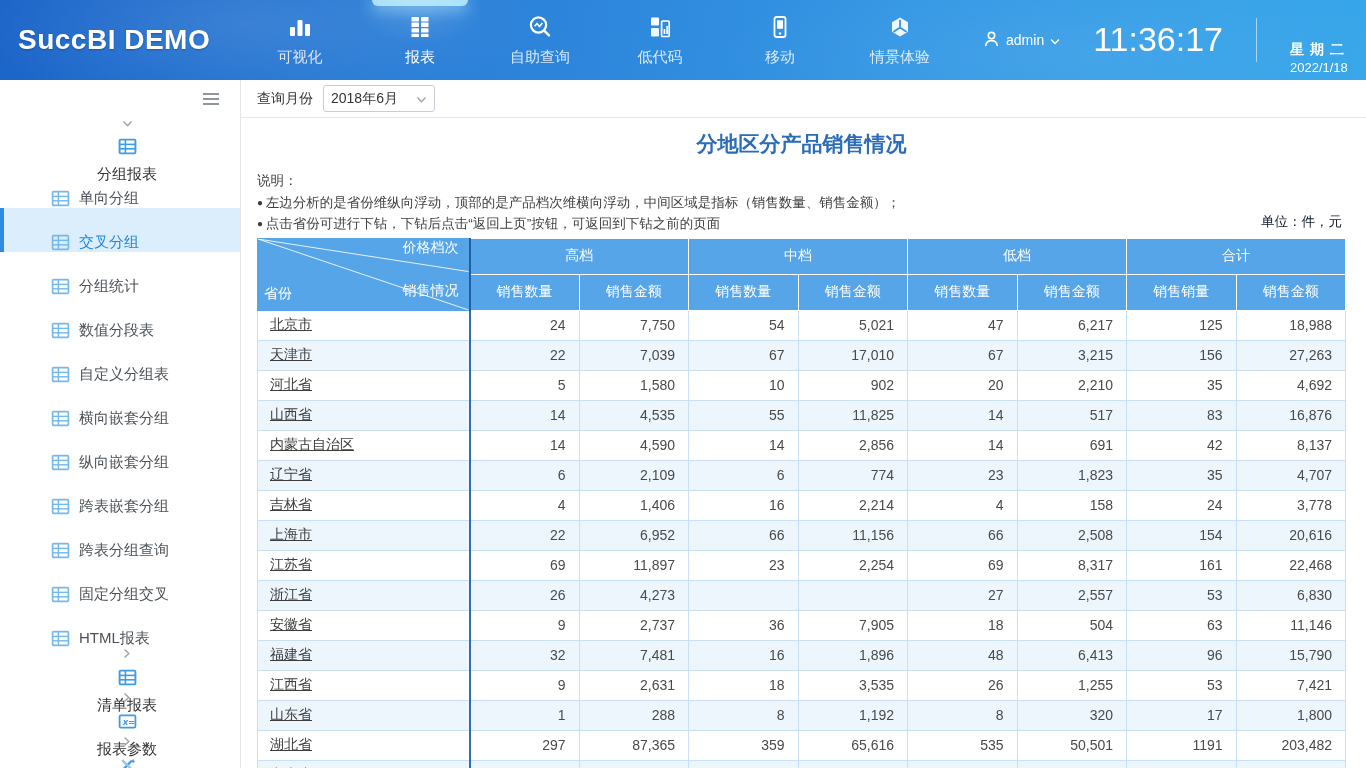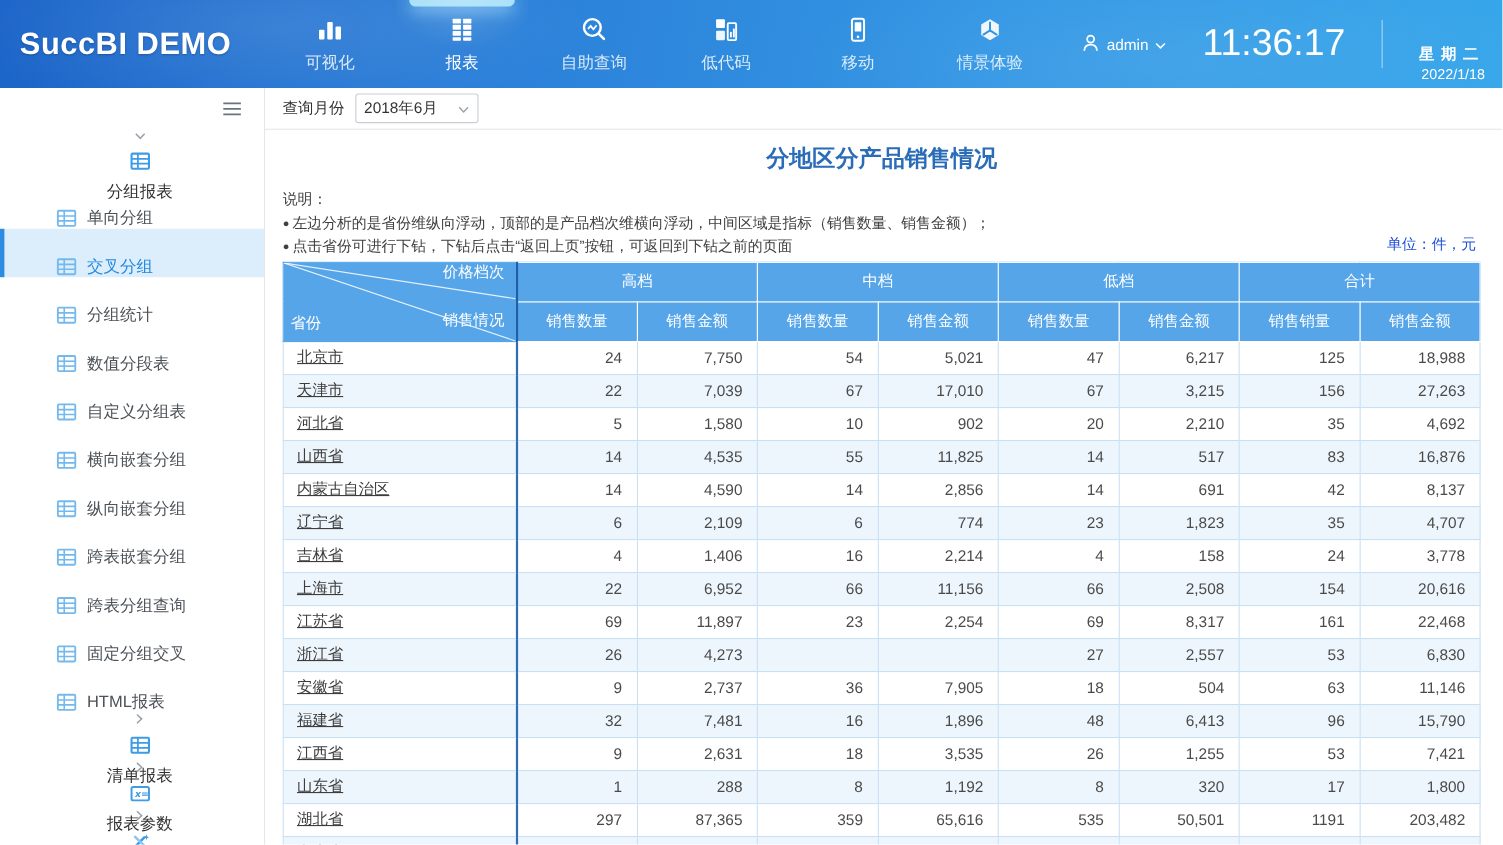--- a/index.html
+++ b/index.html
@@ -22,21 +22,21 @@
   .nav { display:flex; height:100%; z-index:1; }
   .nav-item { width:120px; display:flex; flex-direction:column; align-items:center; justify-content:center;
               gap:8px; position:relative; cursor:pointer; color:rgba(255,255,255,.82); }
   .nav-item .nicon { height:27px; display:flex; align-items:center; justify-content:center; }
   .nav-item .nlabel { font-size:15px; }
   .nav-item.active { color:#fff; }
   .nav-item.active::before { content:""; position:absolute; top:0; left:12px; right:12px; height:6px;
               background:#a7e0f9; border-radius:0 0 8px 8px; box-shadow:0 3px 14px rgba(170,230,255,.9); }
   .nav-item.active::after { content:""; position:absolute; inset:0;
               background:radial-gradient(ellipse 90px 60px at 50% 0%, rgba(255,255,255,.16), transparent 75%); }
-  .topbar-right { margin-left:auto; display:flex; align-items:center; gap:33px; padding-right:16px; z-index:1;text-align:right; }
+  .topbar-right { margin-left:auto; display:flex; align-items:center; gap:33px; padding-right:16px; z-index:1; }
   .user { display:flex; align-items:center; gap:6px; font-size:14px; cursor:pointer; }
   .clock-time { font-size:34px; }
   .divider-v { width:1px; height:44px; background:rgba(255,255,255,.55); }
   .datebox { display:flex; flex-direction:column; line-height:1.45; }
   .weekday { font-size:14px; letter-spacing:6px; font-weight:bold;margin-top:37px; }
   .dateval { font-size:13px; }
 
   
   .main { display:flex; height:688px; }
   .sidebar { width:241px; min-width:241px; background:#fff; border-right:1px solid #e4e7ea; position:relative; }
@@ -54,21 +54,21 @@
   .filterbar { height:38px; min-height:38px; display:flex; align-items:center; padding-left:16px; gap:10px;
                border-bottom:1px solid #e4e7ea; }
   .filter-label { font-size:14px; color:#333; }
   .select { width:112px; height:27px; border:1px solid #c9ced4; border-radius:3px; display:flex; align-items:center;
             justify-content:space-between; padding:0 7px; font-size:14px; color:#333; cursor:pointer; background:#fff; }
 
   .report { flex:1; padding:8px 20px 0 16px; overflow:hidden; }
   .report-title { text-align:center; color:#2a6cb8; font-size:21px; font-weight:bold; margin:4px 0 12px; }
   .notes { position:relative; font-size:13.5px; color:#3f3f3f; line-height:1.6; margin-bottom:3px; }
   .notes .bullet::before { content:"● "; font-size:10px; position:relative; top:-1px; }
-  .unit { position:absolute; right:4px; bottom:2px; color:#1d4ed8; }
+  .unit { position:absolute; right:4px; bottom:2px; color:#0f172a; }
 
   
   table.report-tbl { width:100%; border-collapse:collapse; table-layout:fixed; font-size:14px; }
   .report-tbl thead th { background:#56a5e9; color:#fff; font-weight:normal; height:36px;
                          border:1px solid #fff; }
   .report-tbl .corner { position:relative; border:1px solid #56a5e9; border-right:2px solid #1e5fa8; padding:0; }
   .corner svg.diag { position:absolute; inset:0; width:100%; height:100%; }
   .corner .c-top { position:absolute; top:0; right:10px; }
   .corner .c-mid { position:absolute; top:43px; right:10px; }
   .corner .c-bot { position:absolute; bottom:7px; left:6px; }

